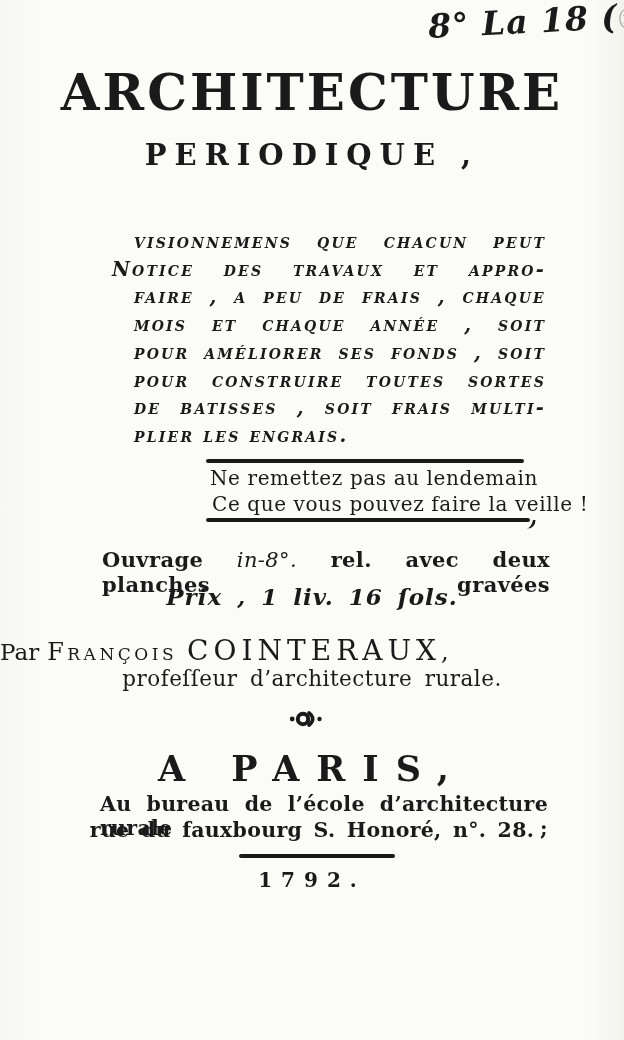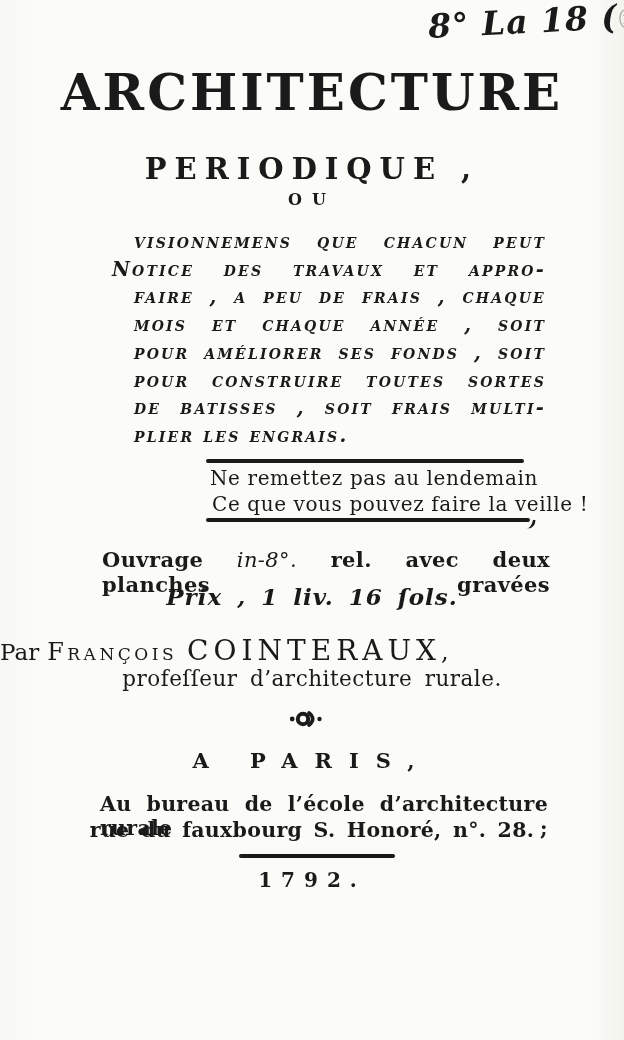--- a/index.html
+++ b/index.html
@@ -34,21 +34,20 @@
     font-size:50px;font-weight:bold;
     letter-spacing:3px;line-height:1;
     white-space:nowrap;
   }
   .sub-title{
     position:absolute;left:0;right:0;top:141px;
     text-align:center;
     font-size:29px;font-weight:bold;
     letter-spacing:8px;line-height:1;
     white-space:nowrap;
-    margin-top:14px;
   }
   .connector{
     position:absolute;left:0;right:0;top:190px;
     text-align:center;
     font-size:16px;font-weight:bold;
     letter-spacing:10px;
   }
 
   .notice{
     position:absolute;left:112px;top:228px;width:434px;
@@ -115,21 +114,21 @@
     position:absolute;left:0;right:0;top:666px;
     text-align:center;
     font-size:21.5px;word-spacing:5px;letter-spacing:0.5px;
   }
 
   .fleuron{position:absolute;left:289px;top:710px;}
 
   .imprint-city{
     position:absolute;left:0;right:0;top:748px;
     text-align:center;
-    font-size:21px;font-weight:600;letter-spacing:17px;
+    font-size:35px;font-weight:600;letter-spacing:17px;
     white-space:nowrap;
   }
   .imprint-addr1{
     position:absolute;left:100px;top:792px;width:448px;
     font-size:20.5px;font-weight:bold;
     text-align:justify;text-align-last:justify;
     letter-spacing:0.3px;
   }
   .imprint-addr2{
     position:absolute;left:0;right:0;top:818px;
@@ -153,21 +152,20 @@
     <span>8° La 18 (</span><span class="scribble">
       <svg width="16" height="26" viewBox="0 0 16 26">
         <ellipse cx="8" cy="13" rx="6" ry="9" fill="none" stroke="#aaa7a0" stroke-width="1.2"></ellipse>
         <path d="M5 9 Q10 12 6 17 Q11 15 9 20" fill="none" stroke="#bdbab2" stroke-width="1"></path>
       </svg>
     </span>
   </div>
 
   <div class="main-title">ARCHITECTURE</div>
   <div class="sub-title">PERIODIQUE ,</div>
-  <div class="connector">OU</div>
 
   <div class="notice">
     <div class="notice-line indent">visionnemens que chacun peut</div>
     <div class="notice-line">Notice des travaux et appro-</div>
     <div class="notice-line indent">faire , a peu de frais , chaque</div>
     <div class="notice-line indent">mois et chaque année , soit</div>
     <div class="notice-line indent">pour améliorer ses fonds , soit</div>
     <div class="notice-line indent">pour construire toutes sortes</div>
     <div class="notice-line indent">de batisses , soit frais multi-</div>
     <div class="notice-line indent last">plier les engrais.</div>

